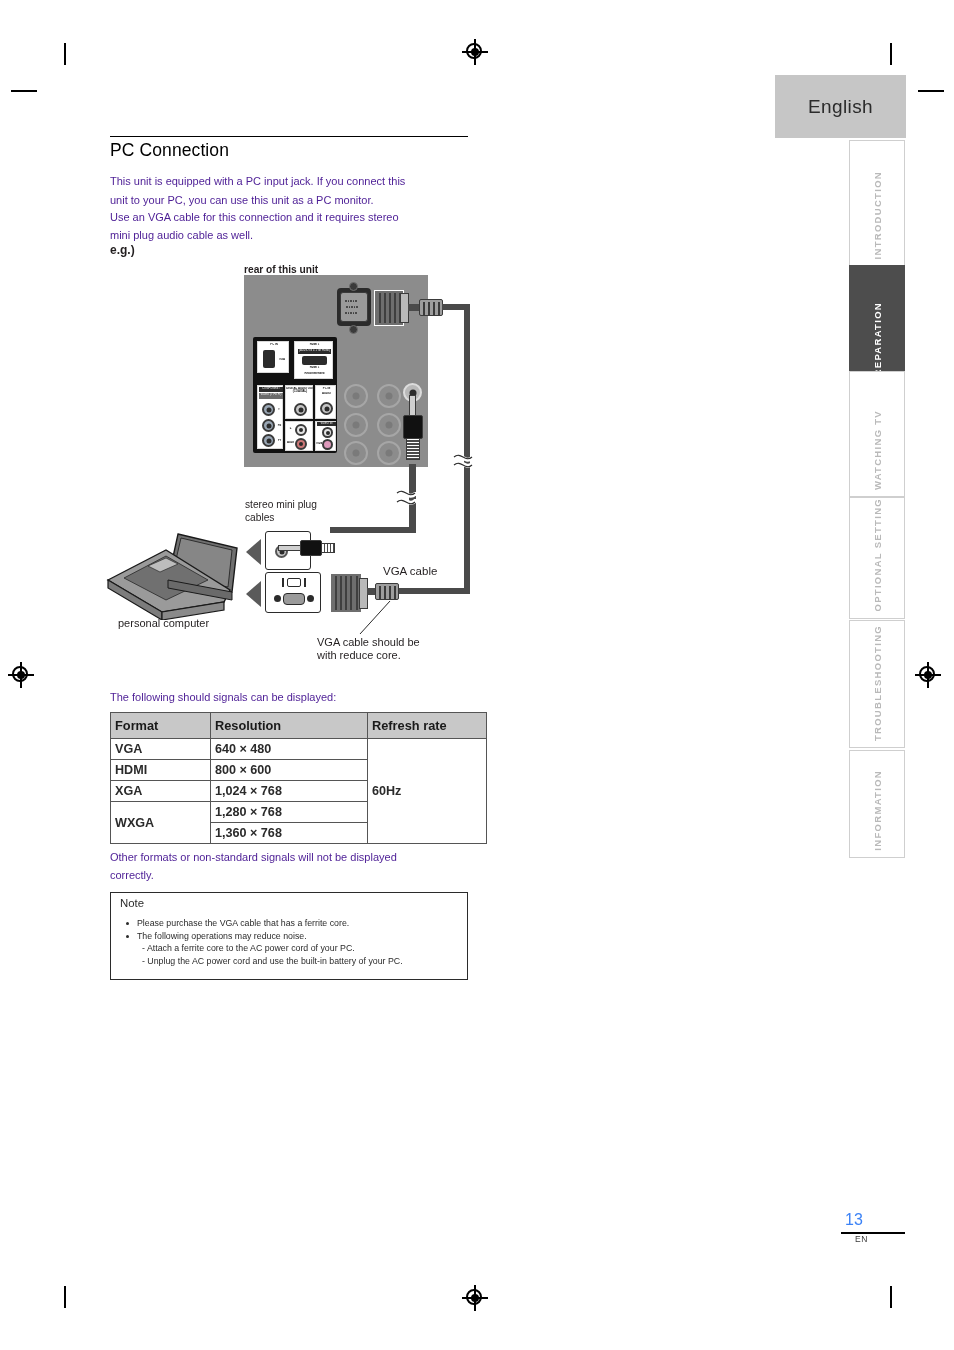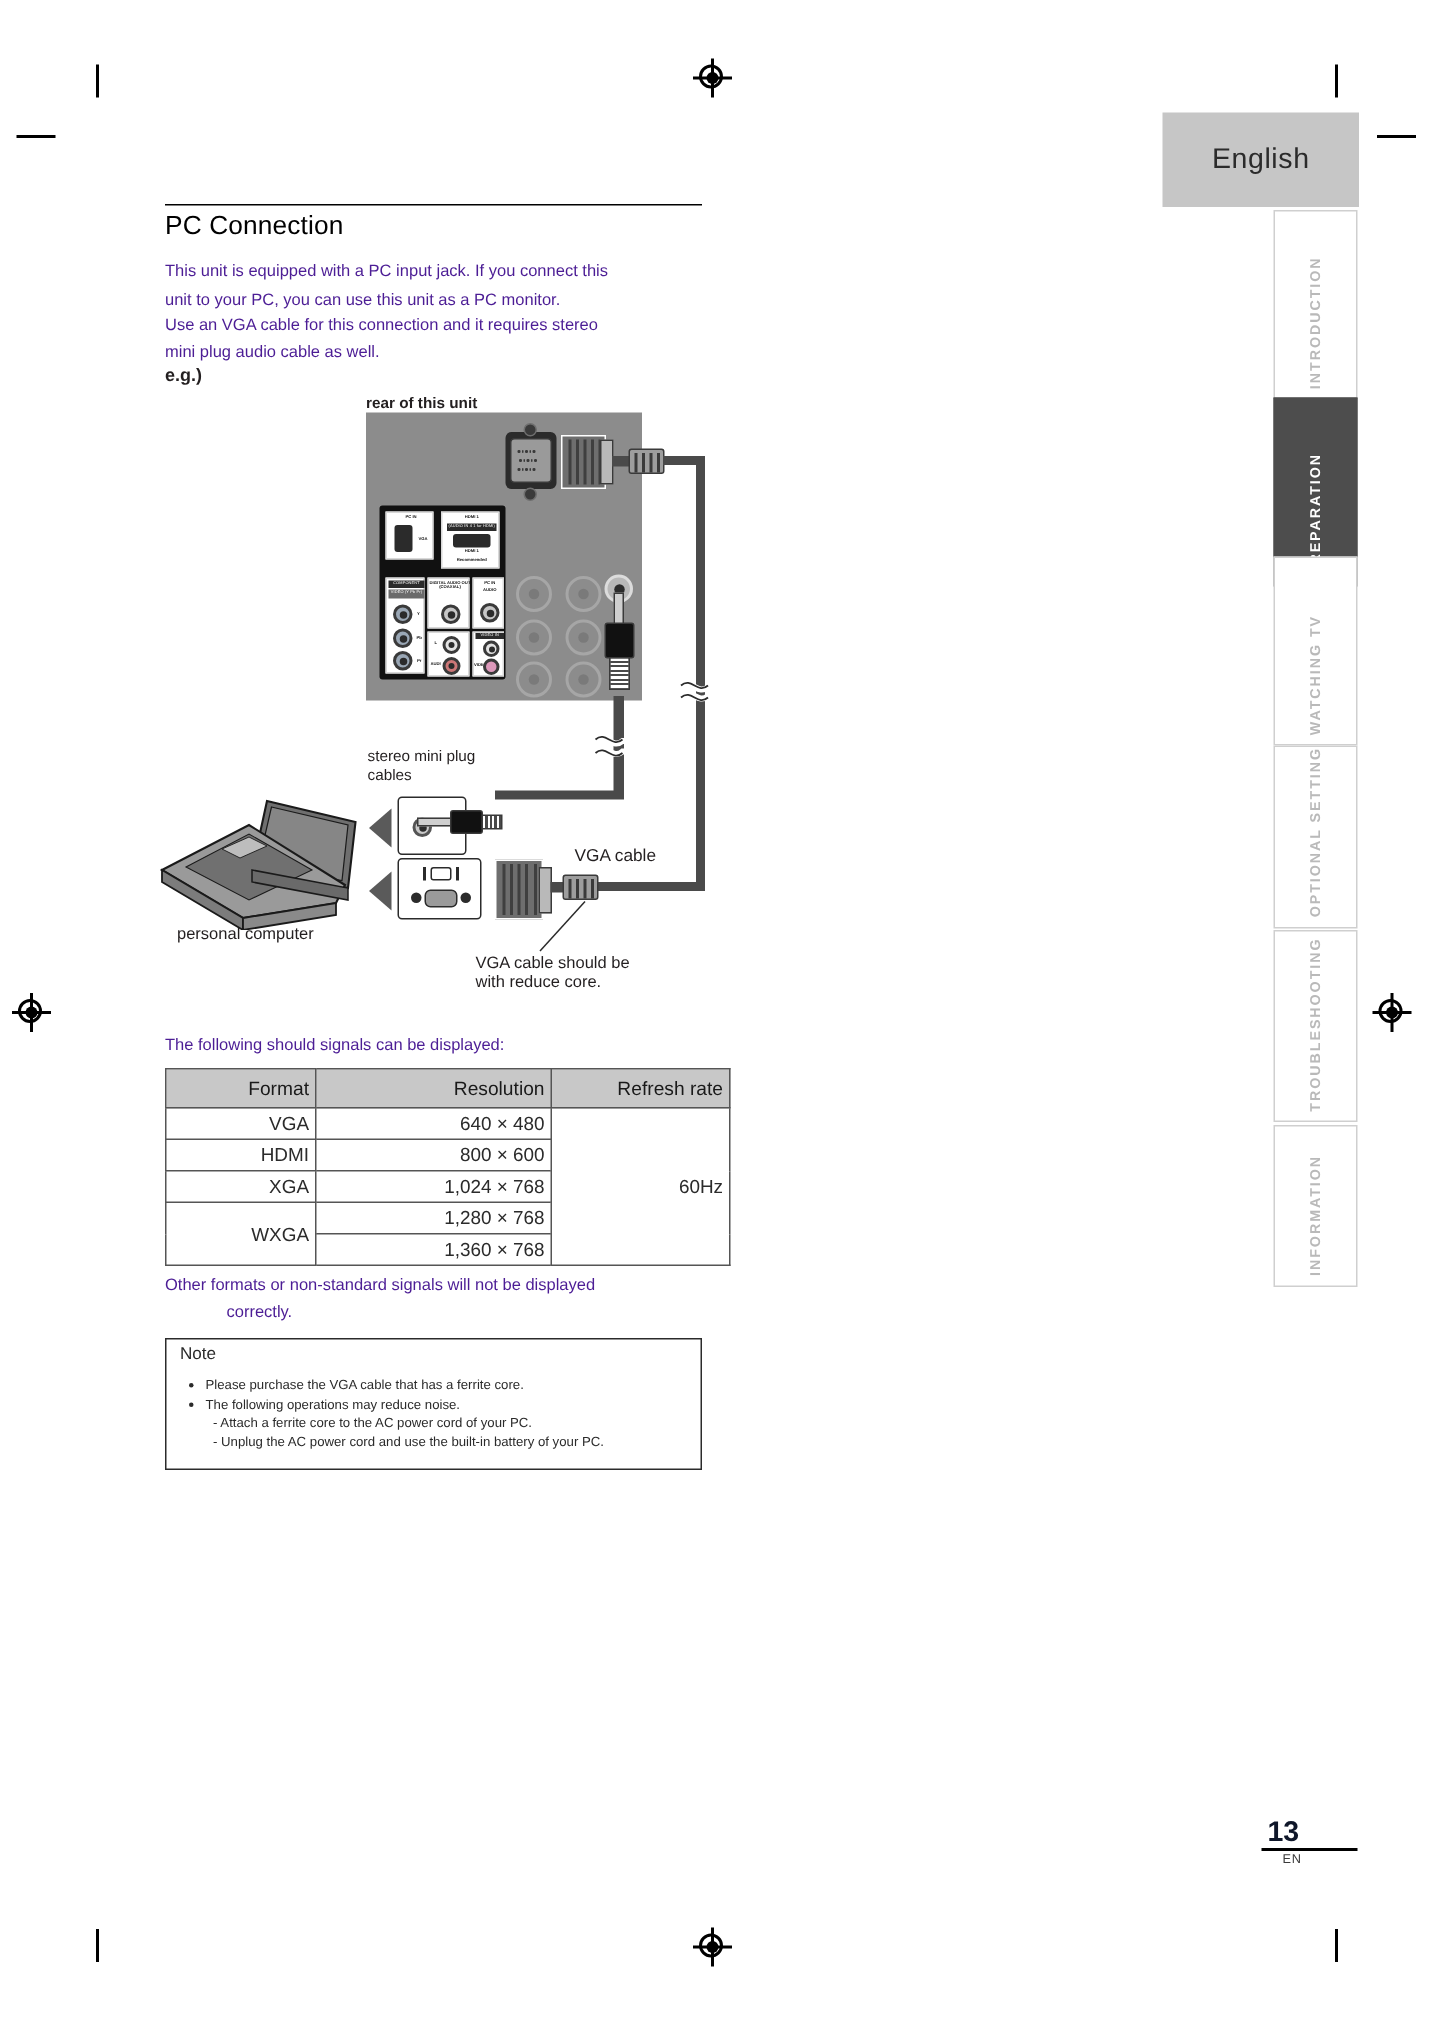--- a/index.html
+++ b/index.html
@@ -83,38 +83,38 @@
 
   .callout{position:absolute;background:#fff;border:1.5px solid #2b2b2b;box-sizing:border-box;border-radius:3px;}
   .tri{position:absolute;width:0;height:0;border-top:13px solid transparent;
      border-bottom:13px solid transparent;border-right:15px solid #5a5a5a;}
 
   .laptop{position:absolute;left:104px;top:528px;width:140px;height:92px;}
 
   
   table.sig{position:absolute;left:110px;top:712px;border-collapse:collapse;
      font-size:12.6px;color:#2b2b2b;}
-  table.sig th,table.sig td{border:1px solid #555;text-align:right;padding:3px 4px;font-weight:400;}
+  table.sig th,table.sig td{border:1px solid #555;text-align:left;padding:3px 4px;font-weight:700;}
   table.sig thead th{background:#c8c8c8;color:#1a1a1a;font-size:12.8px;padding:5px 4px;}
   .c-format{width:91px;}
   .c-res{width:148px;}
   .c-refresh{width:110px;}
 
   
   .notebox{position:absolute;left:110px;top:892px;width:358px;height:88px;
      border:1px solid #2b2b2b;box-sizing:border-box;background:#fff;}
   .note-title{position:absolute;left:9px;top:4px;font-size:11.4px;color:#2b2b2b;}
   .note-list{position:absolute;left:9px;top:24px;right:8px;margin:0;padding:0;list-style:none;}
   .note-list li{font-size:8.8px;line-height:12.6px;color:#2b2b2b;position:relative;padding-left:17px;}
   .note-list li.bul:before{content:"";position:absolute;left:6px;top:5px;
      width:3px;height:3px;border-radius:50%;background:#2b2b2b;}
   .note-list li.sub{padding-left:22px;}
 
   
-  .pgnum{position:absolute;left:845px;top:1211px;font-size:19px;font-weight:700;color:#0f172a;}
+  .pgnum{position:absolute;left:845px;top:1211px;font-size:16px;font-weight:400;color:#3b82f6;}
   .pgline{position:absolute;left:841px;top:1232px;width:64px;height:2px;background:#000;}
   .pgen{position:absolute;left:855px;top:1234px;font-size:8.5px;color:#3a3a3a;letter-spacing:.5px;}
 </style>
 </head>
 <body>
 
 <div class="cropmark" style="left:64px;top:43px;width:2px;height:22px;"></div>
 <div class="cropmark" style="left:11px;top:90px;width:26px;height:2px;"></div>
 <div class="cropmark" style="left:890px;top:43px;width:2px;height:22px;"></div>
 <div class="cropmark" style="left:918px;top:90px;width:26px;height:2px;"></div>
@@ -429,21 +429,21 @@
       <td rowspan="2">WXGA</td>
       <td>1,280 ×  768</td>
     </tr>
     <tr>
       <td>1,360 ×  768</td>
     </tr>
   </tbody>
 </table>
 
 <div class="body" style="left:110px;top:848px;">Other formats or non-standard signals will not be displayed</div>
-<div class="body" style="left:110px;top:866px;margin-left:41px;">correctly.</div>
+<div class="body" style="left:110px;top:866px;">correctly.</div>
 
 <div class="notebox">
   <div class="note-title">Note</div>
   <ul class="note-list">
     <li class="bul">Please purchase the VGA cable that has a ferrite core.</li>
     <li class="bul">The following operations may reduce noise.</li>
     <li class="sub">- Attach a ferrite core to the AC power cord of your PC.</li>
     <li class="sub">- Unplug the AC power cord and use the built-in battery of your PC.</li>
   </ul>
 </div>

